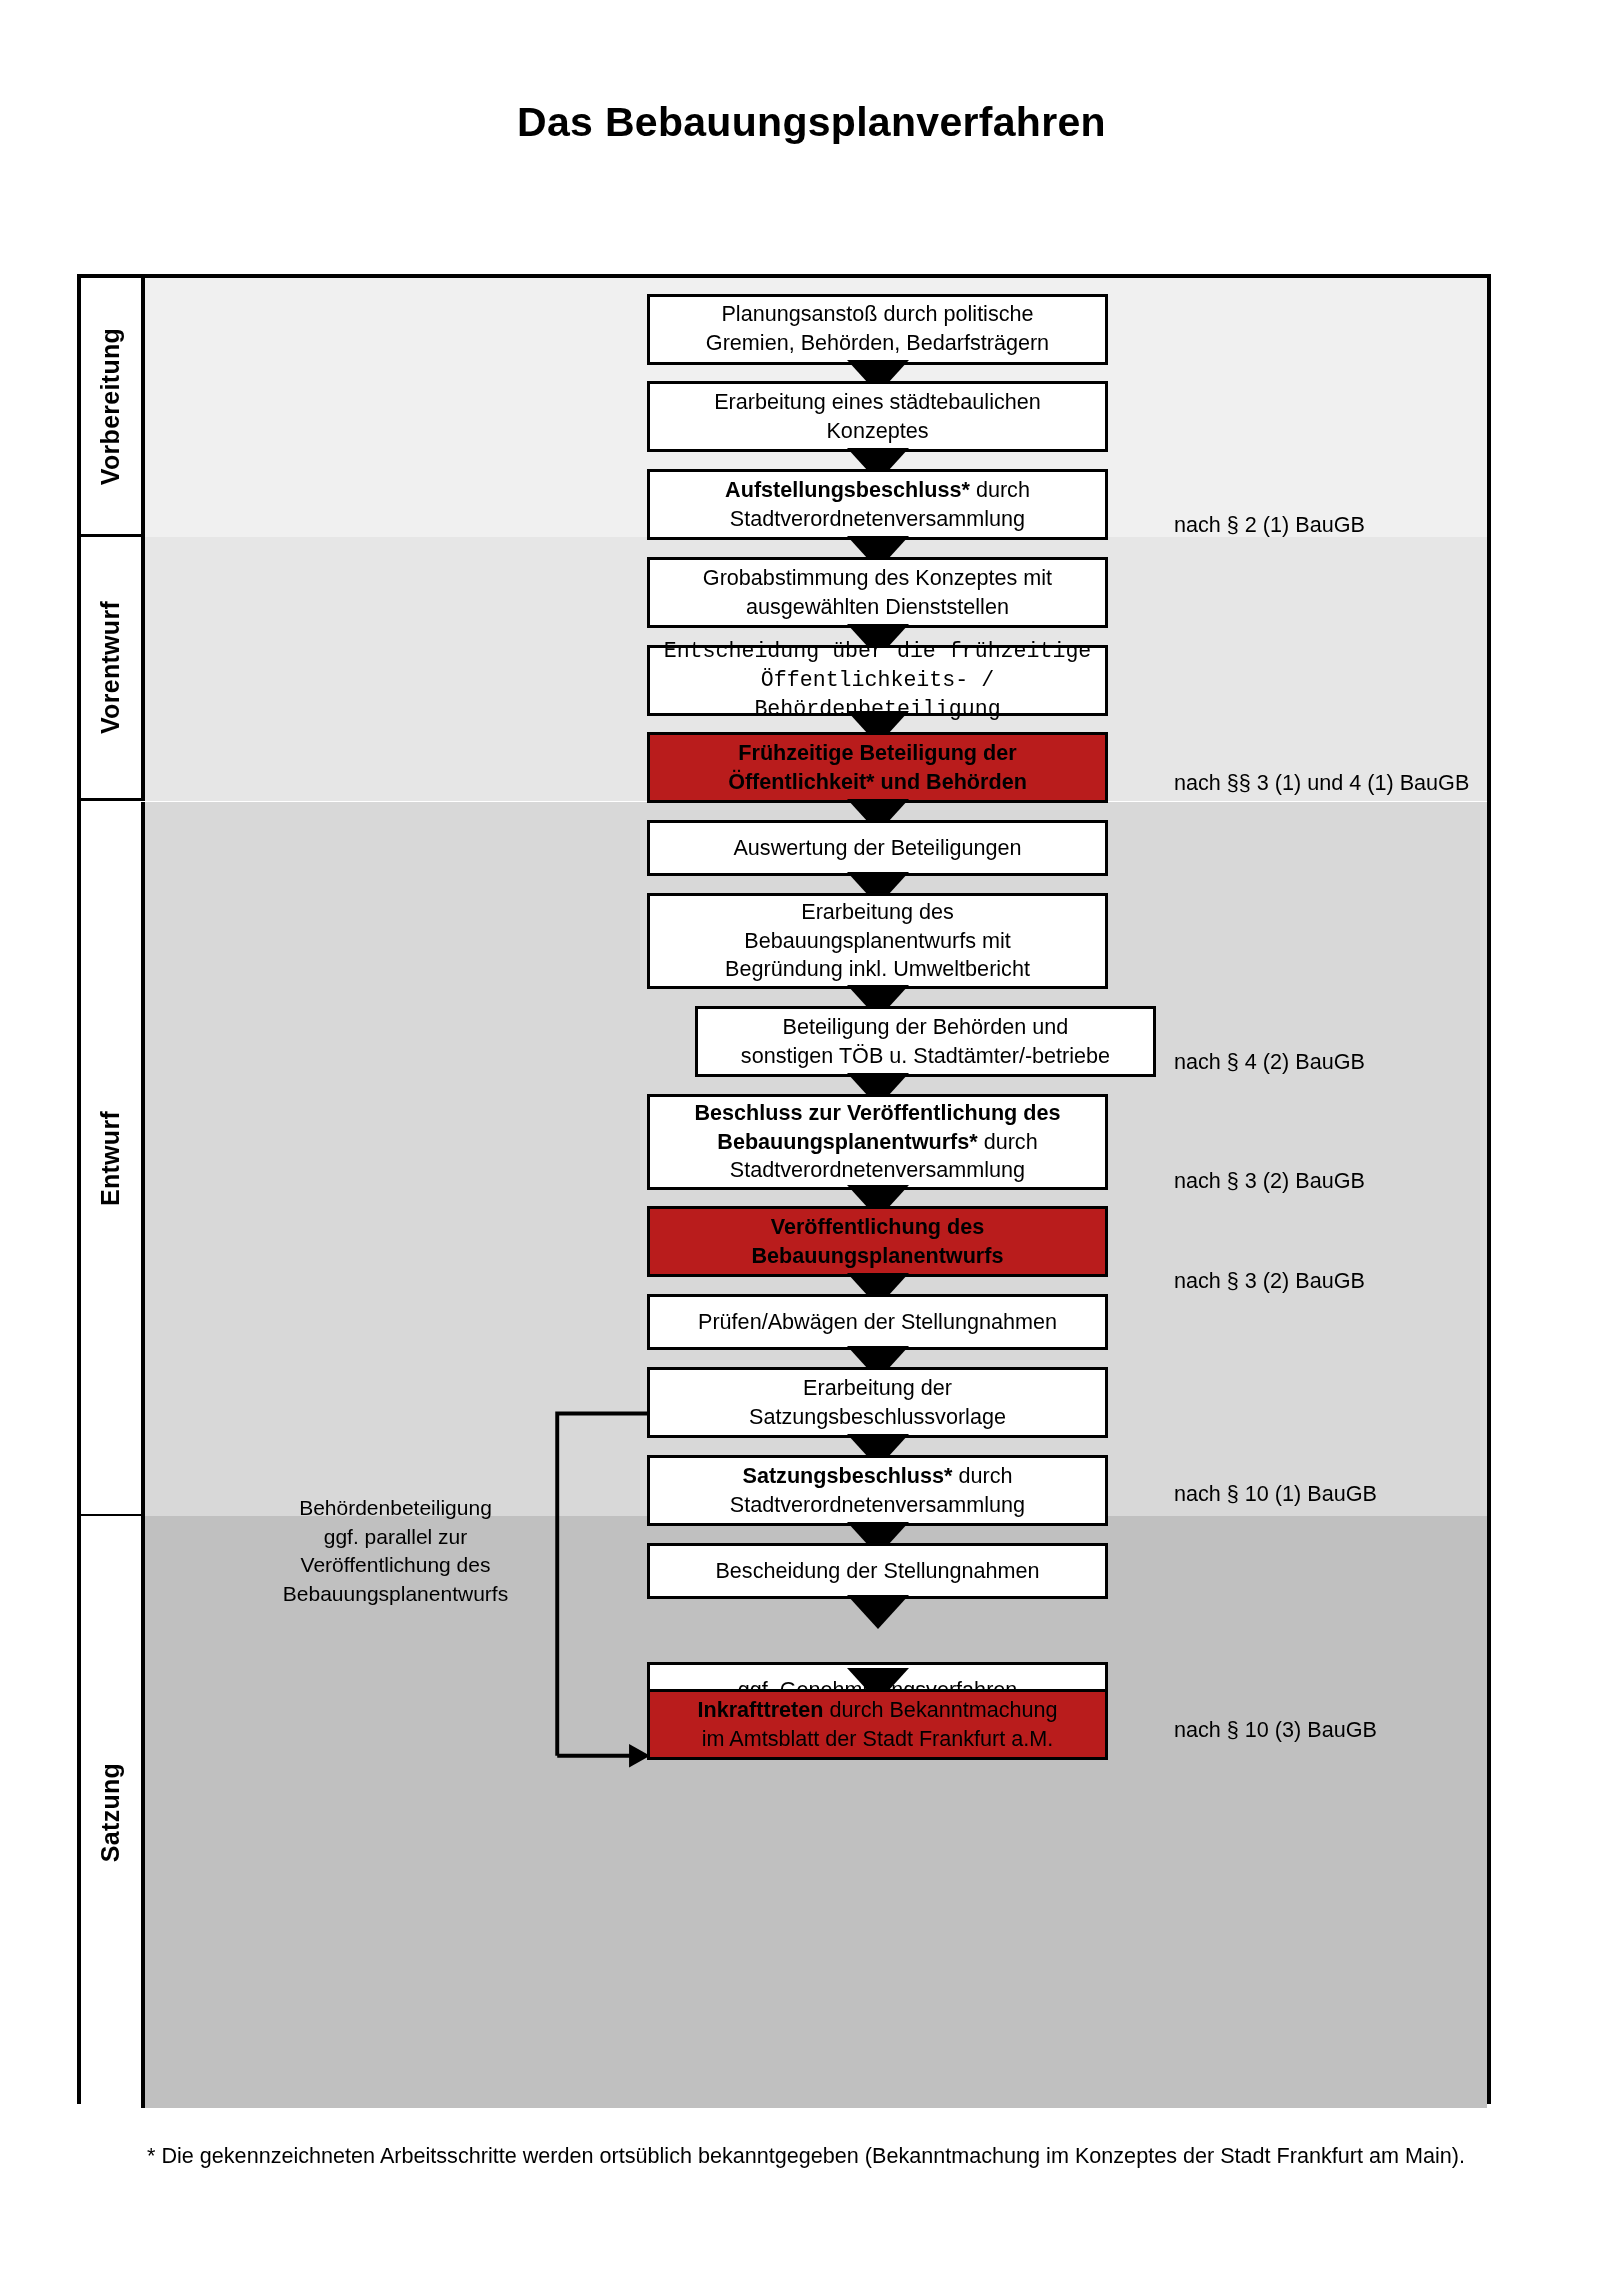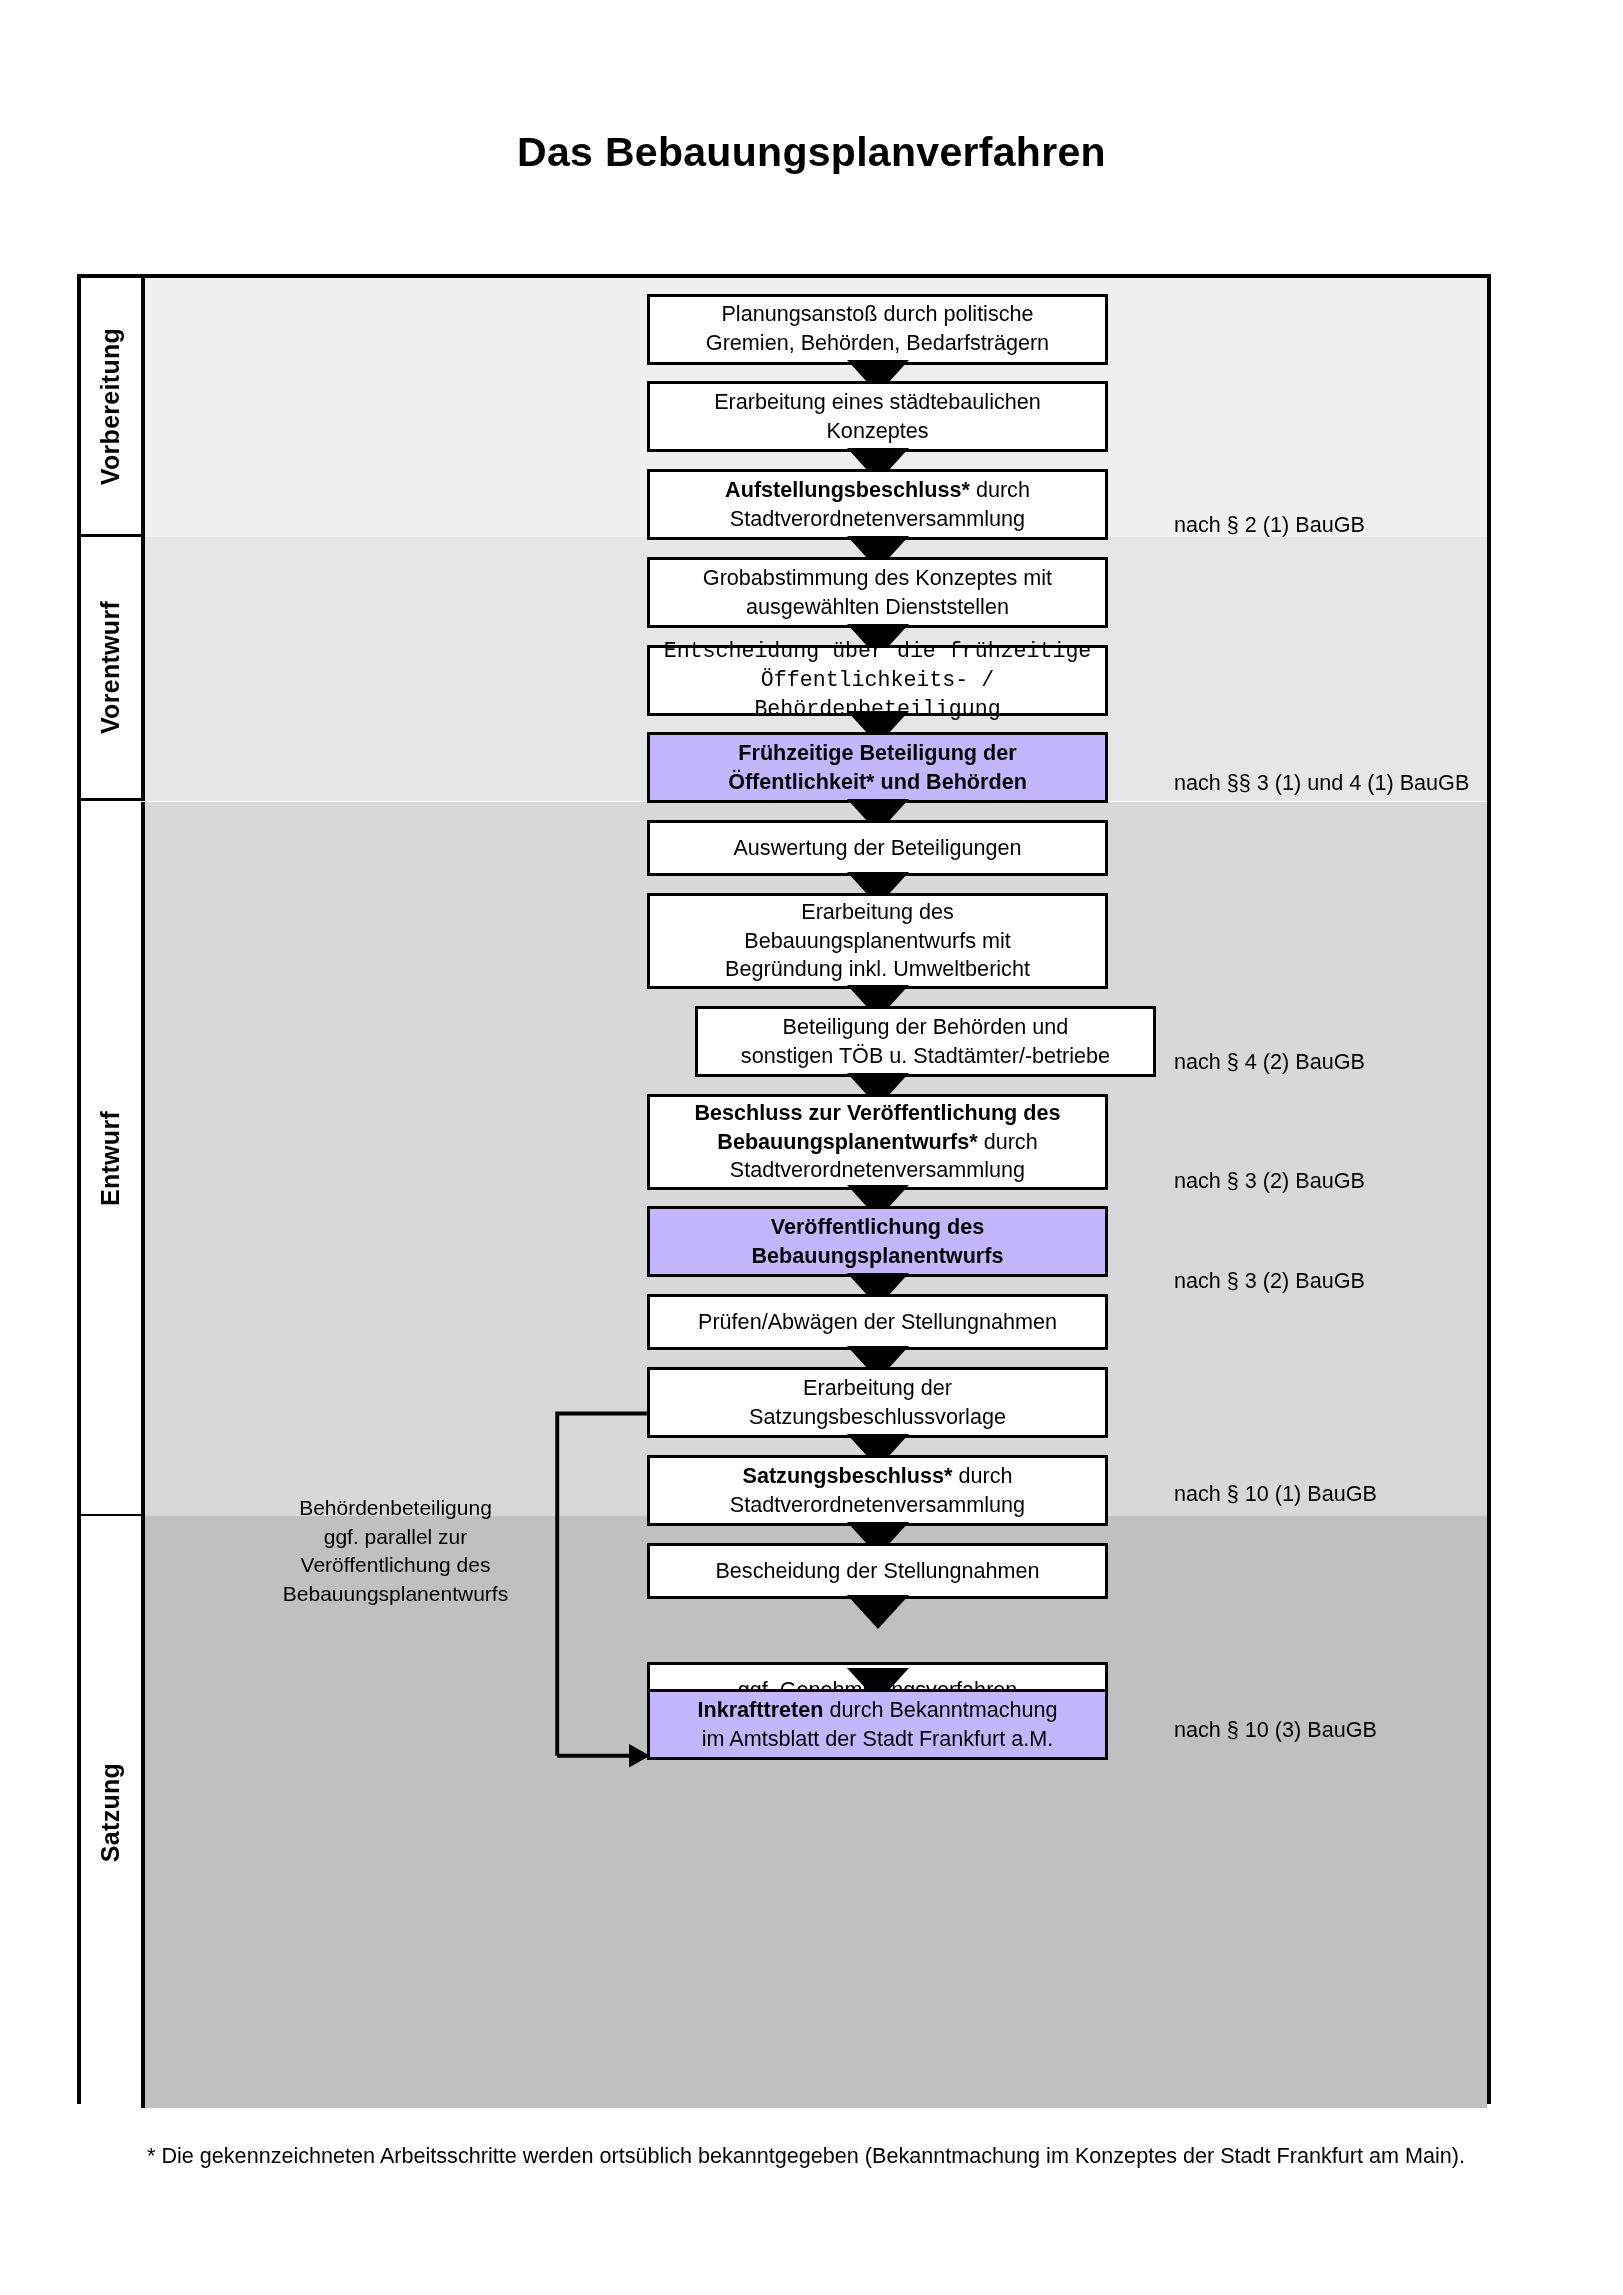--- a/index.html
+++ b/index.html
@@ -14,21 +14,21 @@
     font-family: "Liberation Sans", sans-serif;
     color: #000000;
     position: relative;
     overflow: hidden;
   }
 
   
   #title-block {
     position: absolute;
     left: 0;
-    top: 130px;
+    top: 100px;
     width: 1623px;
     text-align: center;
   }
   #main-title {
     font-size: 41px;
     font-weight: bold;
     letter-spacing: 0.3px;
     margin: 0;
     line-height: 1.1;
   }
@@ -112,21 +112,21 @@
     left: 0;
     width: 461px;
     border: 3.9px solid #000000;
     box-sizing: border-box;
     background: #ffffff;
     display: flex;
     align-items: center;
     justify-content: center;
     text-align: center;
   }
-  .node.highlight { background: #c4b5fd; }
+  .node.highlight { background: #b91c1c; }
   .node .node-text {
     font-size: 21.6px;
     line-height: 1.34;
     padding: 0 9.2px;
   }
   .node .node-text b { font-weight: bold; }
 
   
   .arrow {
     position: absolute;

